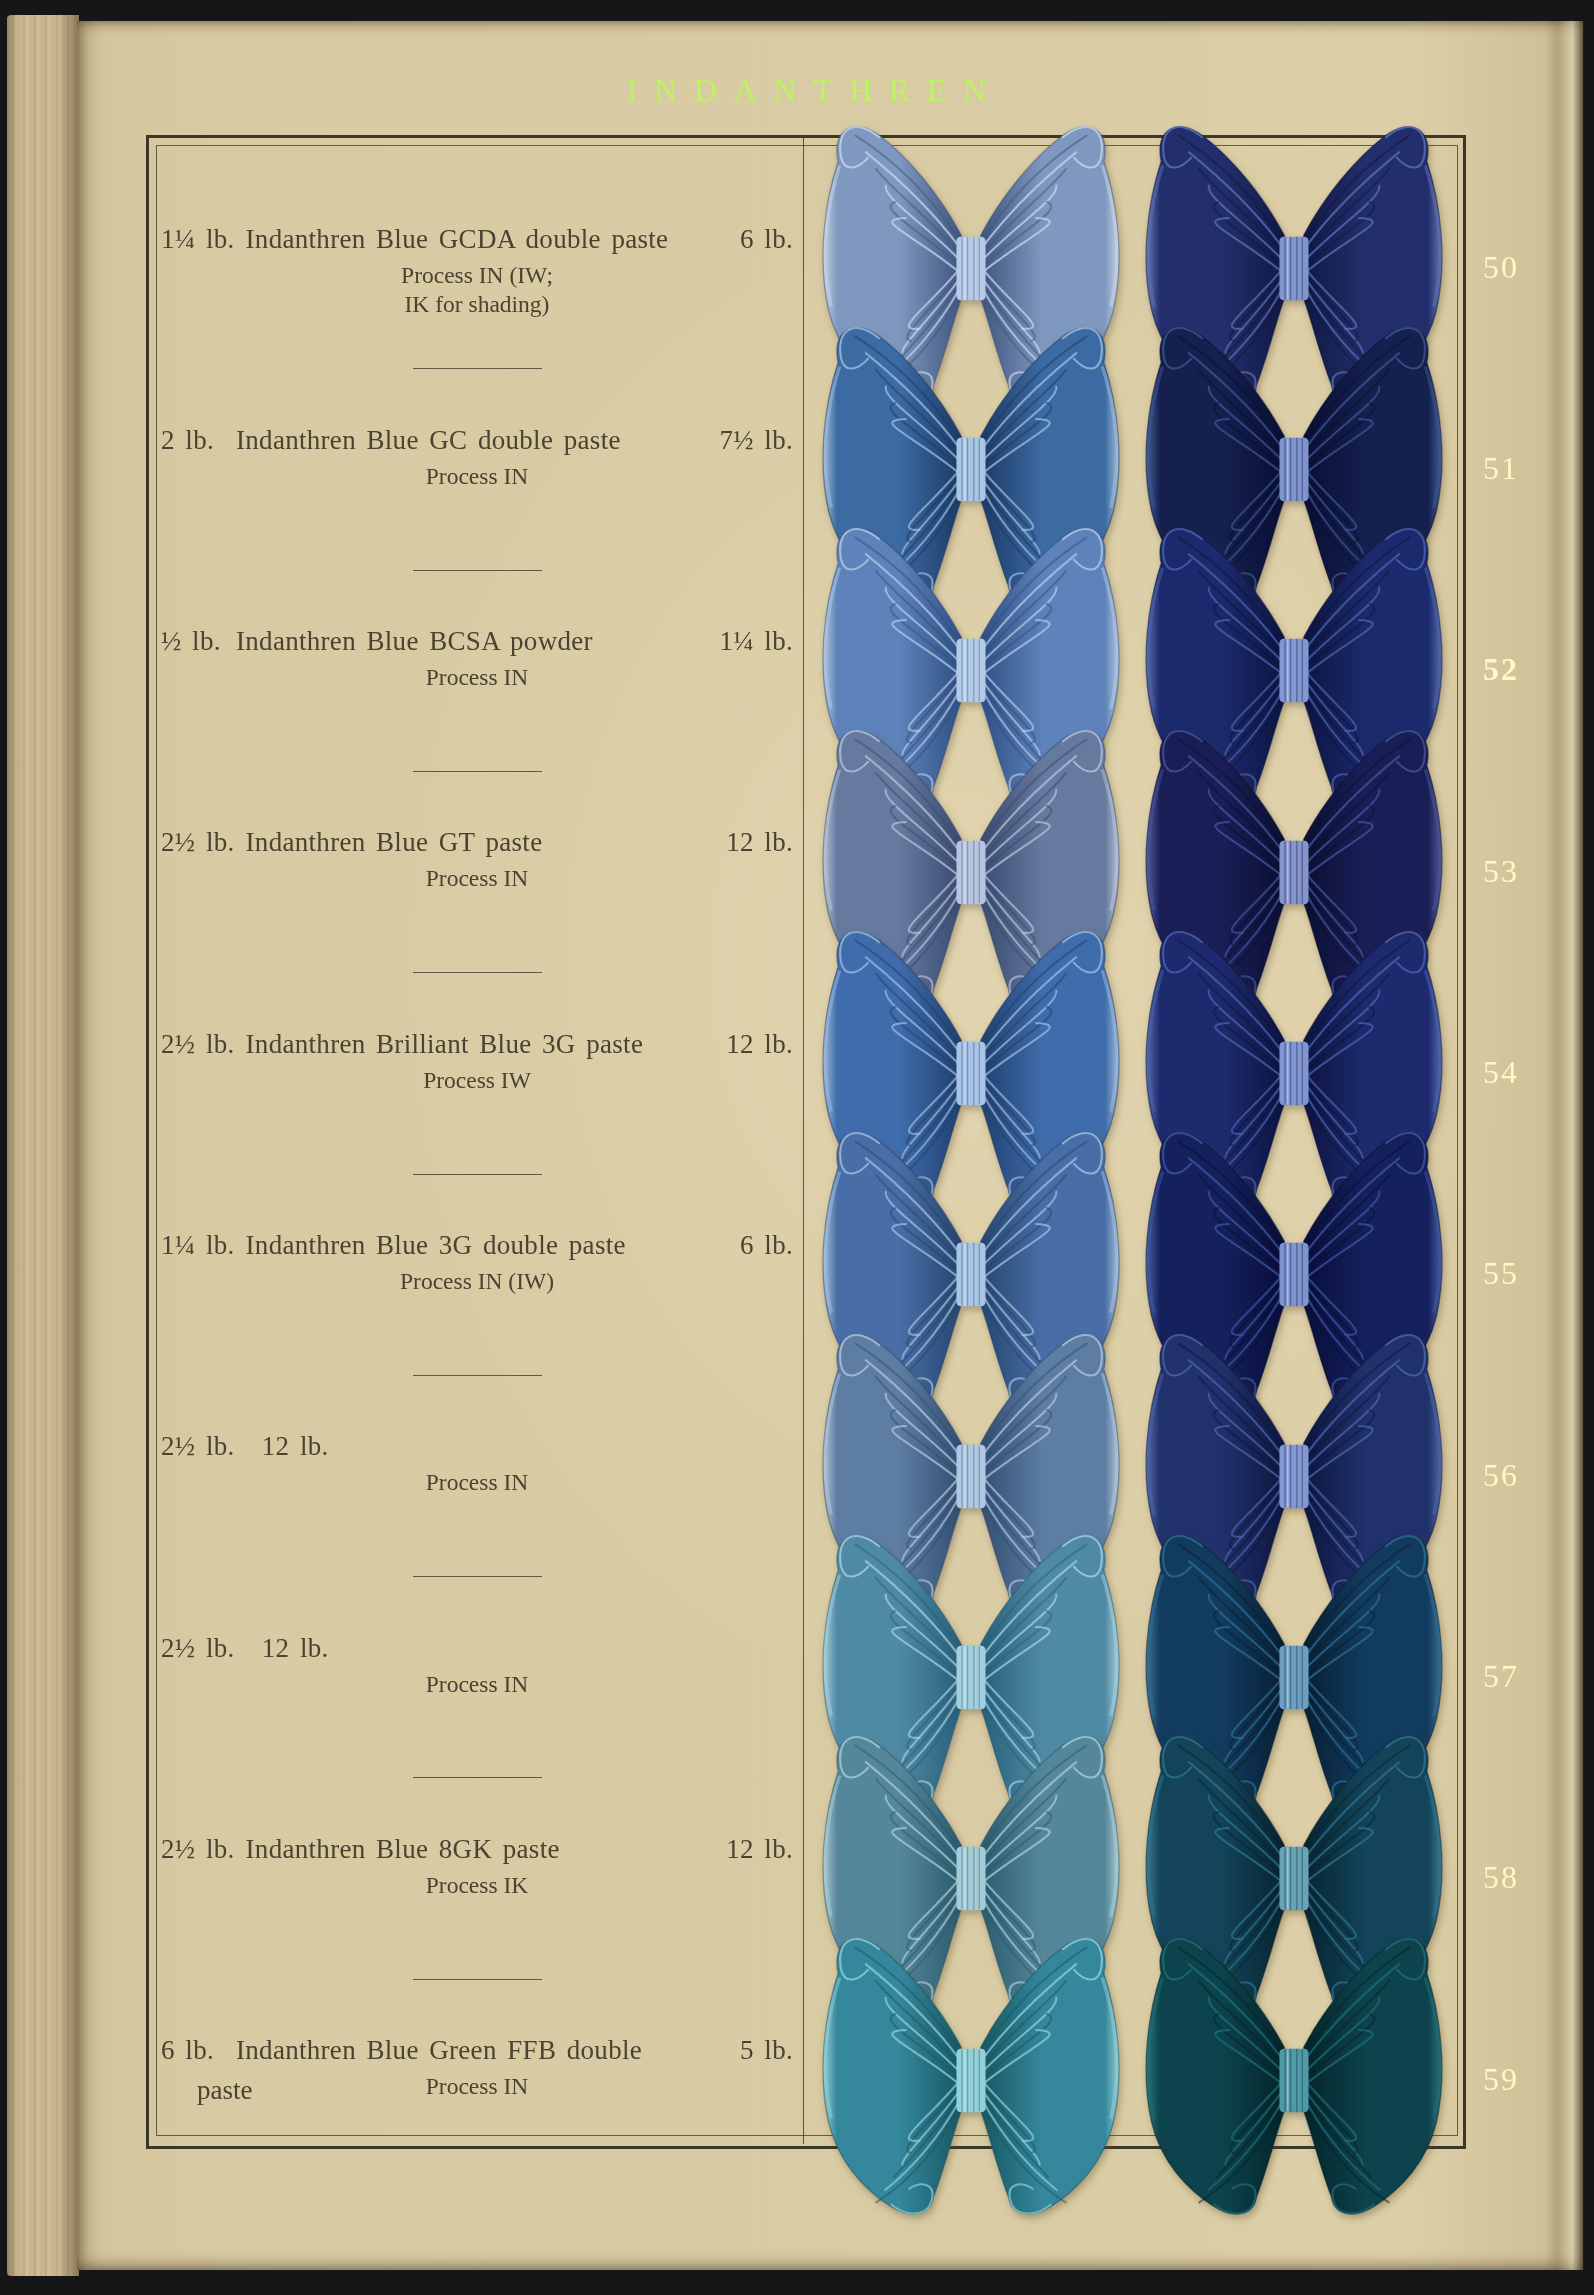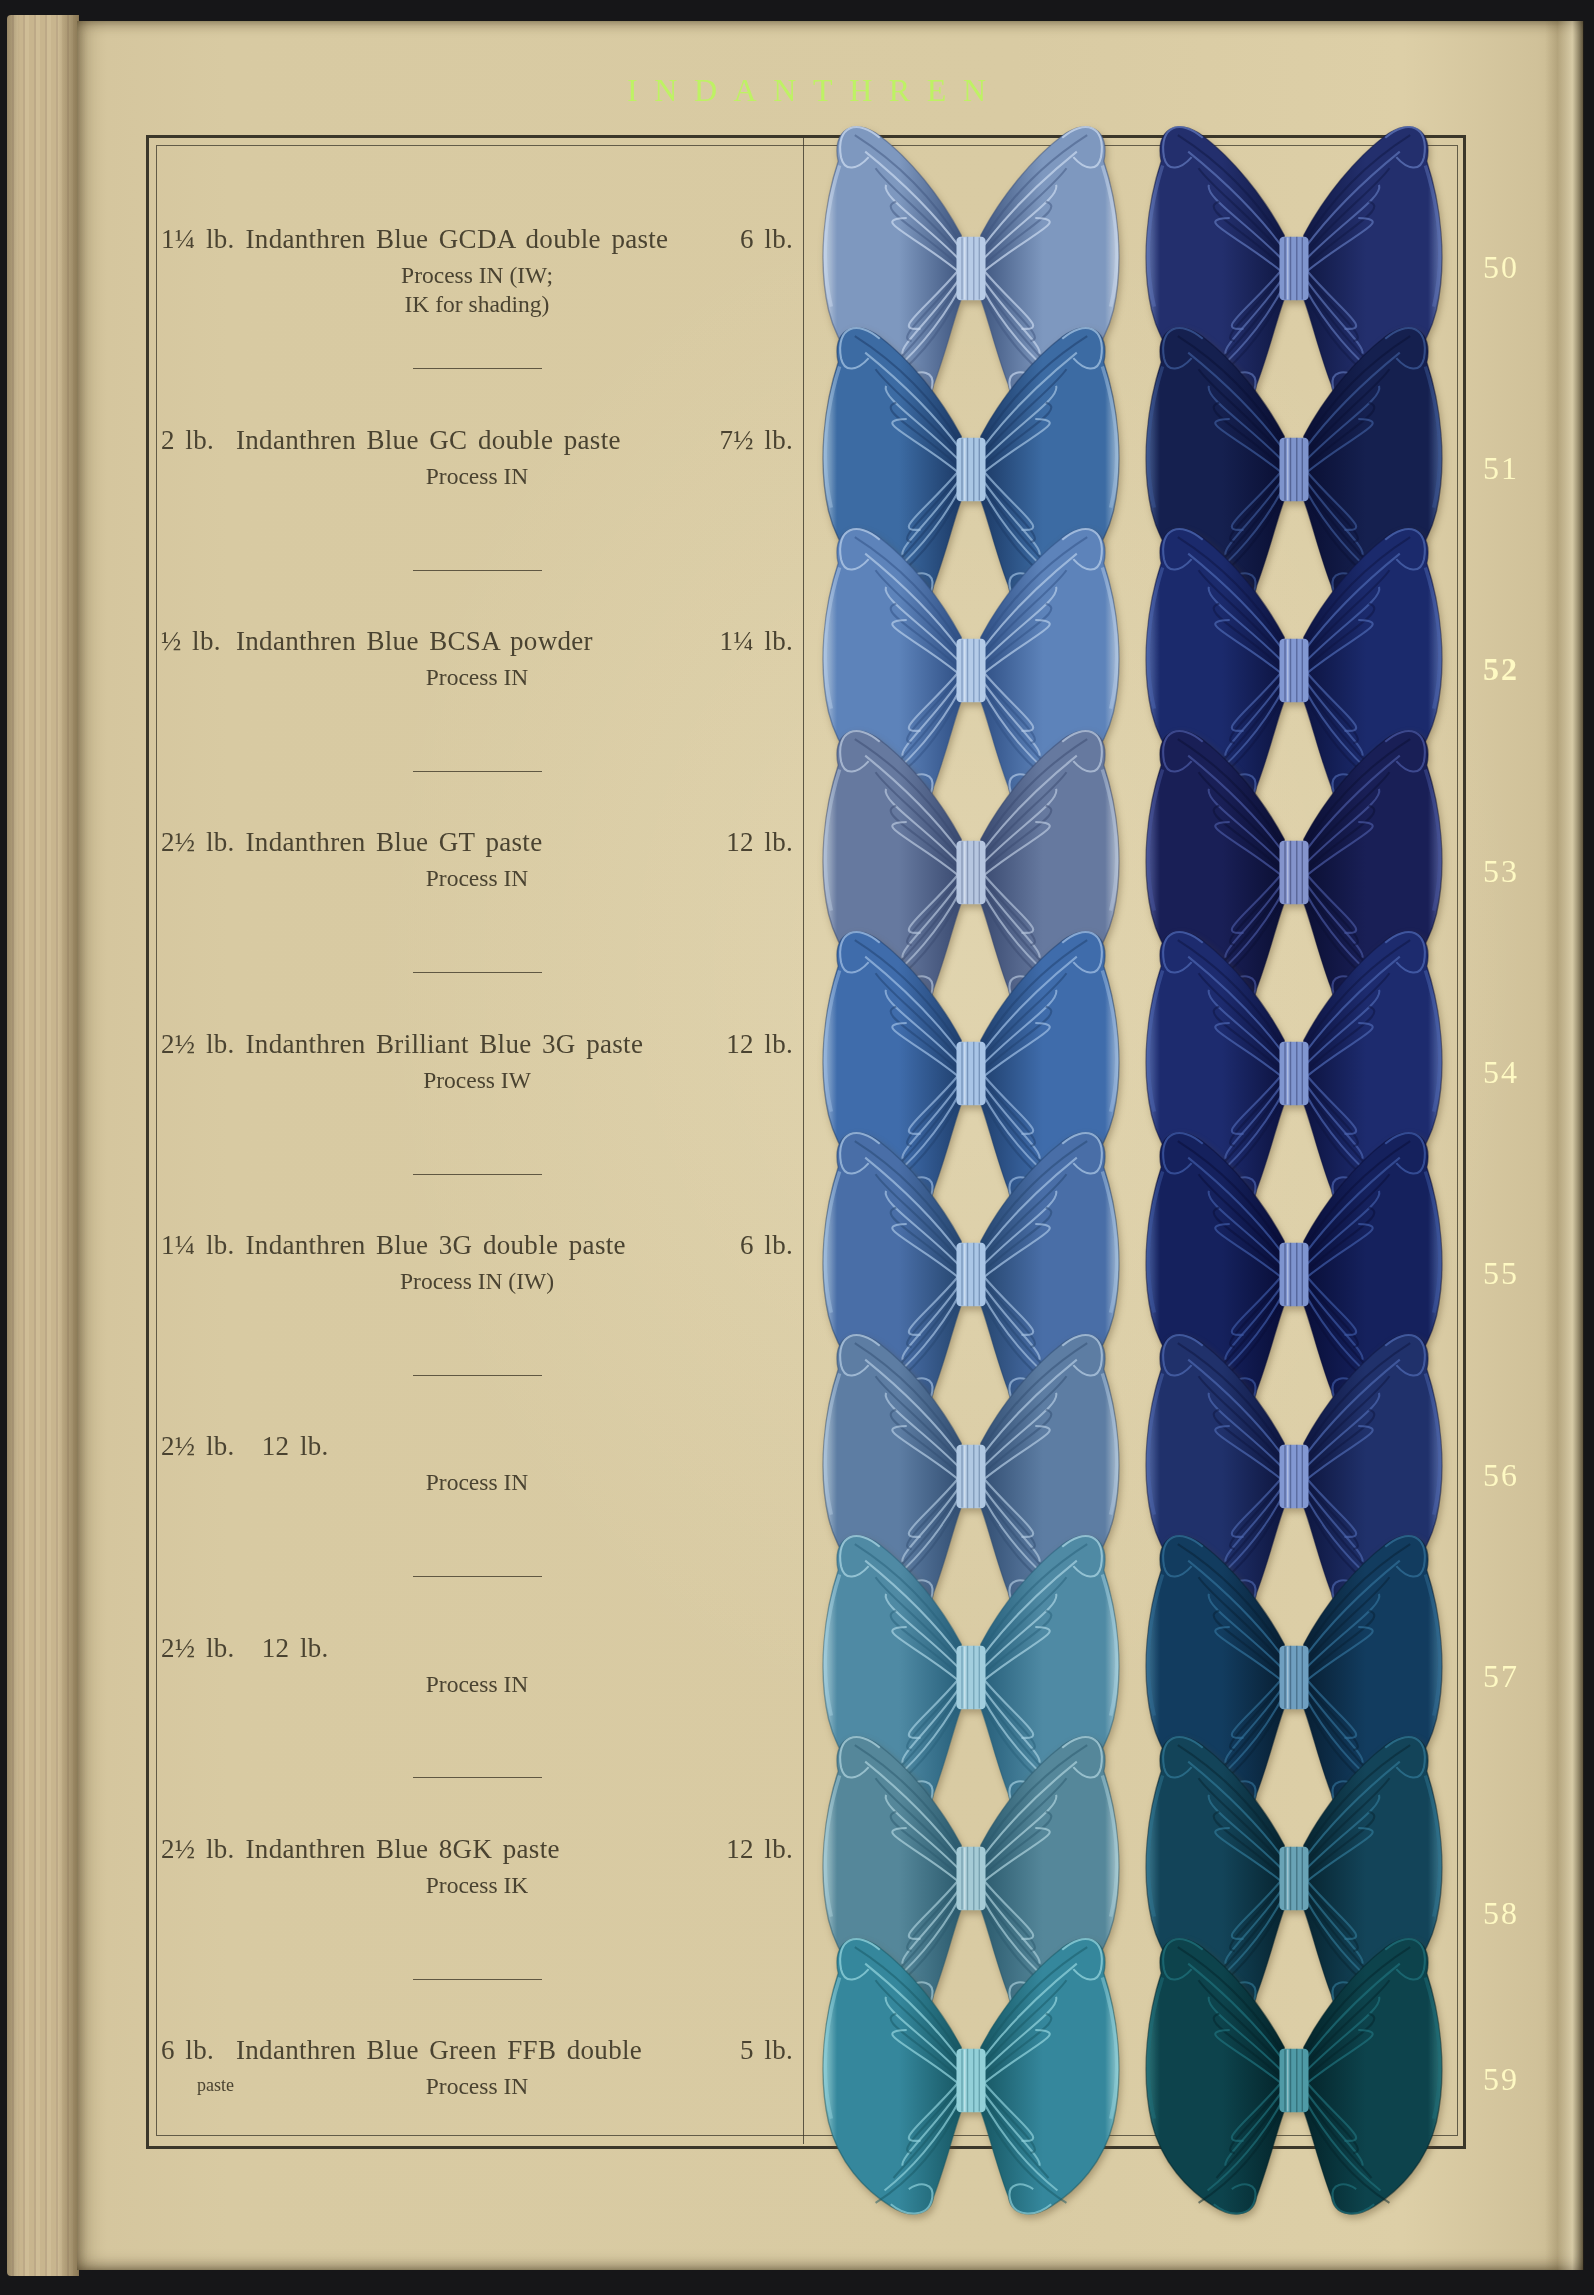--- a/index.html
+++ b/index.html
@@ -45,21 +45,21 @@
   #rows{position:absolute;inset:0;border-radius:9px;}
 
   .entry{position:absolute;left:161px;width:632px;color:#4a4331;}
   .line1{display:flex;align-items:baseline;font-size:27px;line-height:33px;
          letter-spacing:0.3px;word-spacing:3.5px;}
   .amount{min-width:64px;margin-right:11px;white-space:nowrap;}
   .name{flex:1;text-align:left;}
   .yield{min-width:83px;text-align:right;white-space:nowrap;}
   .process{text-align:center;font-size:23.5px;line-height:30px;margin-top:4.1px;}
   .process2{text-align:center;font-size:23.5px;line-height:28px;}
-  .amount2{position:absolute;left:36px;top:41px;font-size:18px;}
+  .amount2{position:absolute;left:36px;top:41px;font-size:27px;}
 
   .sep{position:absolute;left:413px;width:129px;height:1.4px;background:rgba(74,67,49,.85);}
 
   .bow{position:absolute;width:332px;height:325px;
        filter:drop-shadow(2.8px 4.1px 3.5px rgba(92,74,40,.38));}
 
   .rownum{position:absolute;left:1483px;width:66px;font-size:32px;color:#fef9c3;
           letter-spacing:2.1px;}
 </style>
 </head>
@@ -1061,21 +1061,21 @@
           <path d="M 224 241 C 153 183, 93 164, 147 162" fill="none" stroke="#2e7390" stroke-opacity="0.75" stroke-width="3"></path>
           <path d="M 224 235 C 173 296, 123 326, 167 322" fill="none" stroke="#2e7390" stroke-opacity="0.7" stroke-width="3"></path>
           <path d="M 50 86 C 30 150, 22 222, 38 290" fill="none" stroke="#2e7390" stroke-width="5" stroke-opacity="0.5"></path>
           <path d="M 108 46 C 76 18, 44 28, 52 74 C 57 96, 76 92, 92 74" fill="none" stroke="#2e7390" stroke-width="3" stroke-opacity="0.8"></path>
           <path d="M 124 414 C 148 434, 180 432, 184 404 C 187 384, 168 380, 150 392" fill="none" stroke="#2e7390" stroke-width="3" stroke-opacity="0.7"></path>
         </g>
     <rect x="219" y="189" width="42" height="92" rx="6" fill="#69a3b6"></rect>
     <path d="M 227 190 L 227 280 M 235 189 L 235 281 M 244 189 L 244 281 M 252 190 L 252 280" stroke="#072430" stroke-opacity="0.35" stroke-width="2"></path>
     <path d="M 231 190 L 231 280" stroke="#ffffff" stroke-opacity="0.4" stroke-width="2"></path>
       </svg>
-  <div class="rownum" style="top: 1859px; margin-top: 36px;">58</div>
+  <div class="rownum" style="top: 1859px;">58</div>
 
   <div class="entry" style="top: 2034px;">
     <div class="line1">
       <span class="amount">6 lb.</span>
       <span class="name">Indanthren Blue Green FFB double</span>
       <span class="yield">5 lb.</span>
     </div>
     <div class="amount2">paste</div>
     <div class="process">Process IN</div>
 

